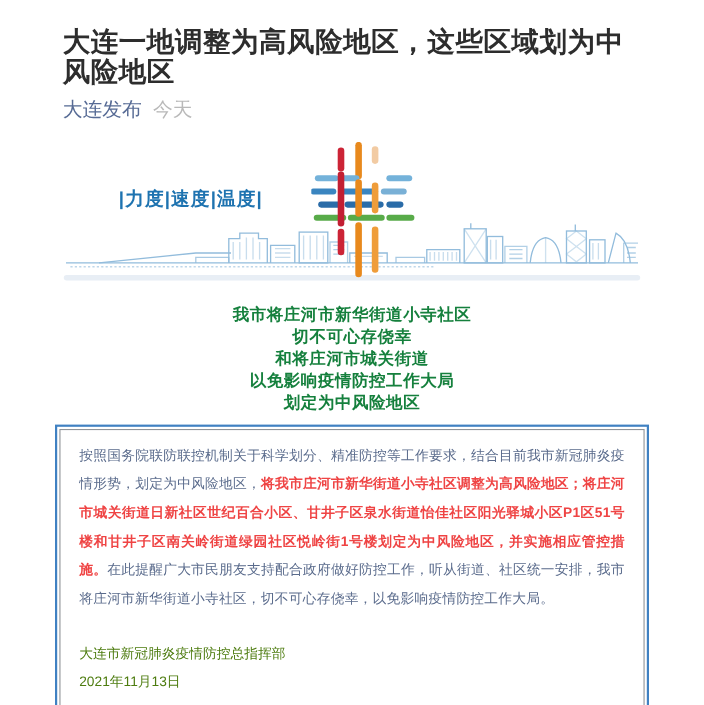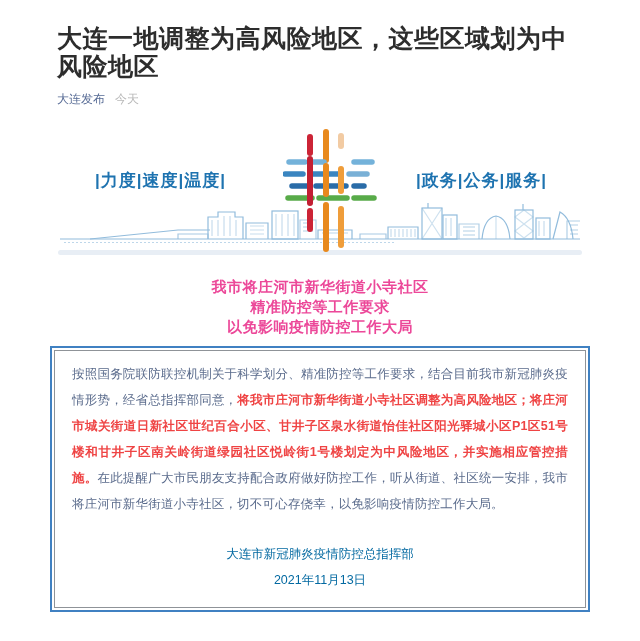--- a/index.html
+++ b/index.html
@@ -6,62 +6,62 @@
   body{
     width:640px;height:641px;overflow:hidden;position:relative;
     font-family:"Liberation Sans","DejaVu Sans",sans-serif;
     -webkit-font-smoothing:antialiased;
   }
   .page-title{
     margin:24px 57px 0;
     font-size:25px;line-height:28px;font-weight:bold;
     color:#2d2d2d;letter-spacing:.5px;
   }
-  .byline{margin:9px 57px 0;font-size:12px;line-height:20px;}
+  .byline{margin:9px 57px 0;font-size:18px;line-height:20px;}
   .source-link{color:#576b95;margin-right:10px;text-decoration:none;cursor:pointer;}
   .publish-time{color:#b9b9b9;}
 
   
   .banner{position:relative;width:520px;height:126px;margin:20px auto 0;}
   .slogan{
     position:absolute;top:41px;
     font-size:17px;line-height:22px;font-weight:bold;color:#1e73b0;letter-spacing:1px;
   }
-  .slogan-left{left:35px;}
+  .slogan-left{left:48px;}
   .slogan-right{left:356px;}
   .skyline{position:absolute;left:0;bottom:7px;width:520px;height:58px;}
   .shadow-bar{
     position:absolute;left:-2px;bottom:0;width:524px;height:5px;
     background:#e8eef5;border-radius:3px;
   }
   .logo-mark{position:absolute;left:223px;top:0;width:114px;height:126px;}
 
   
   .highlight{margin-top:22px;text-align:center;}
   .highlight-line{
-    font-size:15px;line-height:20px;font-weight:bold;color:#ec4899;letter-spacing:.5px;
+    font-size:15px;line-height:20px;font-weight:bold;color:#15803d;letter-spacing:.5px;
   }
 
   
   .notice-box{
     margin:9px 50px 0;
     border:2px solid #4081c2;
   }
   .notice-inner{
     border:1px solid #8f9398;margin:2px;
     padding:10px 17px 14px;
   }
   .notice-paragraph{
     margin:0;font-size:12.5px;line-height:26px;color:#5a6b8c;
     text-align:justify;letter-spacing:.2px;
   }
   .notice-emphasis{color:#ef4444;font-weight:bold;}
   .notice-sign{
-    margin-top:24px;text-align:center;
-    font-size:12.5px;line-height:26px;color:#0369a1;
+    margin-top:24px;text-align:left;
+    font-size:12.5px;line-height:26px;color:#4d7c0f;
   }
 </style>
 </head>
 <body>
 
 <h1 class="page-title">大连一地调整为高风险地区，这些区域划为中风险地区</h1>
 
 <div class="byline">
   <a class="source-link">大连发布</a><span class="publish-time">今天</span>
 </div>
@@ -134,30 +134,31 @@
     <line x1="27" y1="30" x2="27" y2="74" stroke="#c21f33" stroke-width="6"></line>
     <line x1="43" y1="37" x2="43" y2="65" stroke="#e8891d" stroke-width="6"></line>
     <line x1="58" y1="40" x2="58" y2="62" stroke="#ef9d3a" stroke-width="6"></line>
 
     <line x1="27" y1="82" x2="27" y2="100" stroke="#cc2436" stroke-width="6"></line>
     <line x1="43" y1="76" x2="43" y2="120" stroke="#e8891d" stroke-width="6"></line>
     <line x1="58" y1="80" x2="58" y2="116" stroke="#ef9d3a" stroke-width="6"></line>
   </svg>
 
   <span class="slogan slogan-left">|力度|速度|温度|</span>
-  <span class="slogan slogan-right">|政务|公务|服务|</span>
 </div>
 
 <div class="highlight">
   <div class="highlight-line">我市将庄河市新华街道小寺社区</div>
-  <div class="highlight-line">精准防控等工作要求</div>
+  <div class="highlight-line">切不可心存侥幸</div>
+  <div class="highlight-line">和将庄河市城关街道</div>
   <div class="highlight-line">以免影响疫情防控工作大局</div>
+  <div class="highlight-line">划定为中风险地区</div>
 </div>
 
 <div class="notice-box">
   <div class="notice-inner">
-    <p class="notice-paragraph"><span>按照国务院联防联控机制关于科学划分、精准防控等工作要求，结合目前我市新冠肺炎疫情形势，经省总指挥部同意，</span><span class="notice-emphasis">将我市庄河市新华街道小寺社区调整为高风险地区；将庄河市城关街道日新社区世纪百合小区、甘井子区泉水街道怡佳社区阳光驿城小区P1区51号楼和甘井子区南关岭街道绿园社区悦岭街1号楼划定为中风险地区，并实施相应管控措施。</span><span>在此提醒广大市民朋友支持配合政府做好防控工作，听从街道、社区统一安排，我市将庄河市新华街道小寺社区，切不可心存侥幸，以免影响疫情防控工作大局。</span></p>
+    <p class="notice-paragraph"><span>按照国务院联防联控机制关于科学划分、精准防控等工作要求，结合目前我市新冠肺炎疫情形势，划定为中风险地区，</span><span class="notice-emphasis">将我市庄河市新华街道小寺社区调整为高风险地区；将庄河市城关街道日新社区世纪百合小区、甘井子区泉水街道怡佳社区阳光驿城小区P1区51号楼和甘井子区南关岭街道绿园社区悦岭街1号楼划定为中风险地区，并实施相应管控措施。</span><span>在此提醒广大市民朋友支持配合政府做好防控工作，听从街道、社区统一安排，我市将庄河市新华街道小寺社区，切不可心存侥幸，以免影响疫情防控工作大局。</span></p>
     <div class="notice-sign">
       <div>大连市新冠肺炎疫情防控总指挥部</div>
       <div>2021年11月13日</div>
     </div>
   </div>
 </div>
 
 </body></html>

